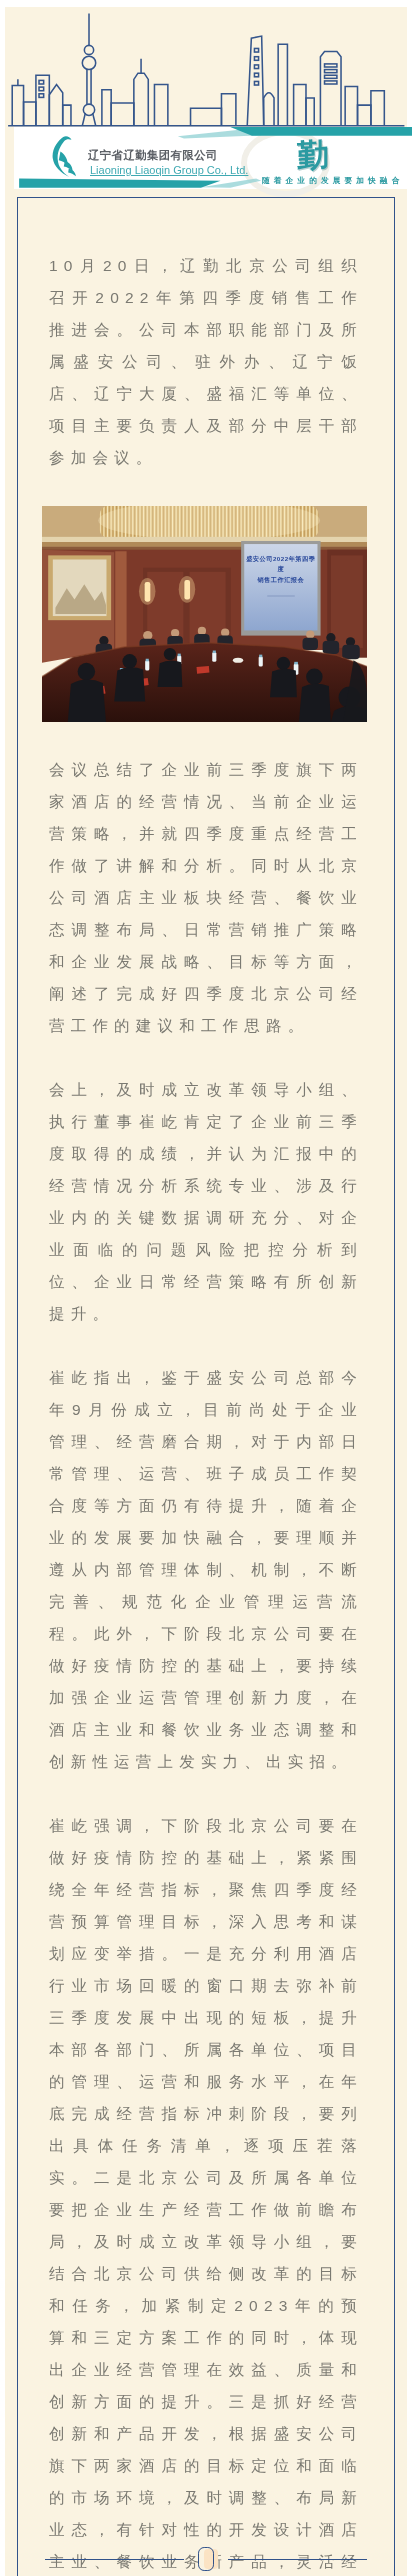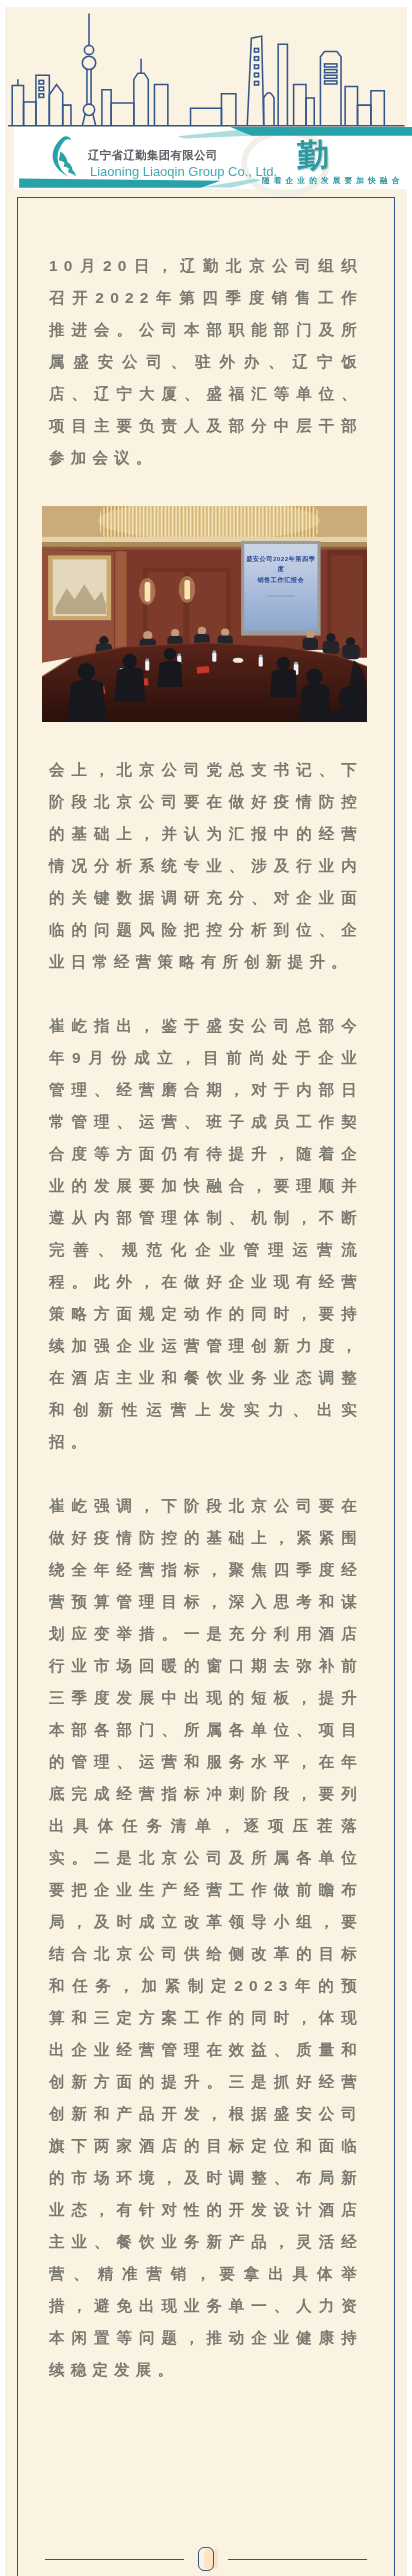--- a/index.html
+++ b/index.html
@@ -8,28 +8,28 @@
 
   
   .skyline{position:absolute;left:5.2px;top:7.2px;width:402px;height:120px;}
 
   
   .header-band{position:absolute;left:14px;top:127px;width:412px;height:62px;background:#ffffff;}
   .band-art{position:absolute;left:0;top:0;width:412px;height:62px;}
   .watermark{position:absolute;left:227px;top:2.1px;width:77px;height:56px;border:6.2px solid #f1efe8;border-radius:50%;}
   .phoenix-logo{position:absolute;left:30px;top:9.3px;width:34px;height:42px;color:#26a2a8;}
   .company-cn{position:absolute;left:74px;top:20.6px;font-size:11.3px;font-weight:bold;color:#5c6066;letter-spacing:0.5px;white-space:nowrap;}
-  .company-en{position:absolute;left:76px;top:37px;font-size:13px;color:#3fa9b2;white-space:nowrap;}
+  .company-en{position:absolute;left:76px;top:37px;font-size:11px;color:#3fa9b2;white-space:nowrap;text-decoration:underline;}
   .seal{position:absolute;left:283px;top:7.2px;font-size:32px;font-weight:bold;color:#2b9aa1;transform:rotate(-5deg) skewX(-5deg);text-shadow:1px 1.5px 0 rgba(20,100,104,.30);}
   .tagline{position:absolute;left:248px;top:49px;font-size:7.7px;letter-spacing:4.1px;color:#2b9aa1;font-weight:bold;white-space:nowrap;}
 
   
   .article-box{position:absolute;left:17px;top:197px;width:378px;height:2384px;border:1.5px solid #31528a;box-sizing:border-box;padding:21.6px 31px 0;overflow:hidden;background:transparent;}
   .article-title{font-size:17px;line-height:27px;font-weight:bold;color:#3f3f3f;letter-spacing:0.5px;margin:0;text-align:justify;}
-  .article p{font-size:15.5px;line-height:32px;letter-spacing:6.2px;color:#7b7a72;text-align:justify;text-justify:inter-character;word-break:break-all;margin:32px 0;font-weight:bold;}
+  .article p{font-size:15.5px;line-height:32px;letter-spacing:6.2px;color:#7b7a72;text-align:justify;text-justify:inter-character;word-break:break-all;margin:32px 0;}
   .article p.first{margin-top:30px;}
   figure.photo{width:325px;margin:31px 0 28px -6.7px;position:relative;padding:0;}
   figure.photo svg{display:block;width:325px;height:216px;}
   .slide-text{position:absolute;left:201px;top:48px;width:75px;text-align:center;color:#2b4a9b;font-weight:bold;font-size:6.2px;line-height:10.8px;letter-spacing:0.5px;}
   .slide-sub{position:absolute;left:225px;top:89px;width:28px;height:2.1px;background:#8fa3c8;opacity:.7;border-radius:1px;}
 
   .divider{position:absolute;left:27px;right:27px;bottom:8.2px;height:25px;display:flex;align-items:center;}
   .divider .line{flex:1;height:1.5px;background:#31528a;}
   .orn-wrap{position:relative;width:16.5px;height:24px;margin:0 13.4px;}
   .orn-glow{position:absolute;left:6.7px;top:1.5px;width:13.4px;height:20.6px;background:#fbe3c4;border-radius:4.1px;}
@@ -215,22 +215,23 @@
           <path d="M604,300 Q636,316 630,420 L584,420 Q596,348 604,300 Z" opacity=".9"></path>
         </g>
       </svg>
       <div class="slide-text">
         <div>盛安公司2022年第四季度</div>
         <div>销售工作汇报会</div>
       </div>
       <div class="slide-sub"></div>
     </figure>
 
-    <p>会上，北京公司党总支书记、下阶段北京公司要在做好疫情防控的基础上，并认为汇报中的经营情况分析系统专业、涉及行业内的关键数据调研充分、对企业面临的问题风险把控分析到位、企业日常经营策略有所创新提升。</p>
-    <p>崔屹指出，鉴于盛安公司总部今年9月份成立，目前尚处于企业管理、经营磨合期，对于内部日常管理、运营、班子成员工作契合度等方面仍有待提升，随着企业的发展要加快融合，要理顺并遵从内部管理体制、机制，不断完善、规范化企业管理运营流程。此外，在做好企业现有经营策略方面规定动作的同时，要持续加强企业运营管理创新力度，在酒店主业和餐饮业务业态调整和创新性运营上发实力、出实招。</p>
+    <p>会议总结了企业前三季度旗下两家酒店的经营情况、当前企业运营策略，并就四季度重点经营工作做了讲解和分析。同时从北京公司酒店主业板块经营、餐饮业态调整布局、日常营销推广策略和企业发展战略、目标等方面，阐述了完成好四季度北京公司经营工作的建议和工作思路。</p>
+    <p>会上，及时成立改革领导小组、执行董事崔屹肯定了企业前三季度取得的成绩，并认为汇报中的经营情况分析系统专业、涉及行业内的关键数据调研充分、对企业面临的问题风险把控分析到位、企业日常经营策略有所创新提升。</p>
+    <p>崔屹指出，鉴于盛安公司总部今年9月份成立，目前尚处于企业管理、经营磨合期，对于内部日常管理、运营、班子成员工作契合度等方面仍有待提升，随着企业的发展要加快融合，要理顺并遵从内部管理体制、机制，不断完善、规范化企业管理运营流程。此外，下阶段北京公司要在做好疫情防控的基础上，要持续加强企业运营管理创新力度，在酒店主业和餐饮业务业态调整和创新性运营上发实力、出实招。</p>
     <p>崔屹强调，下阶段北京公司要在做好疫情防控的基础上，紧紧围绕全年经营指标，聚焦四季度经营预算管理目标，深入思考和谋划应变举措。一是充分利用酒店行业市场回暖的窗口期去弥补前三季度发展中出现的短板，提升本部各部门、所属各单位、项目的管理、运营和服务水平，在年底完成经营指标冲刺阶段，要列出具体任务清单，逐项压茬落实。二是北京公司及所属各单位要把企业生产经营工作做前瞻布局，及时成立改革领导小组，要结合北京公司供给侧改革的目标和任务，加紧制定2023年的预算和三定方案工作的同时，体现出企业经营管理在效益、质量和创新方面的提升。三是抓好经营创新和产品开发，根据盛安公司旗下两家酒店的目标定位和面临的市场环境，及时调整、布局新业态，有针对性的开发设计酒店主业、餐饮业务新产品，灵活经营、精准营销，要拿出具体举措，避免出现业务单一、人力资本闲置等问题，推动企业健康持续稳定发展。</p>
 
     <div class="divider">
       <span class="line"></span>
       <span class="orn-wrap">
         <span class="orn-glow"></span>
         <span class="orn"></span>
       </span>
       <span class="line"></span>
     </div>

